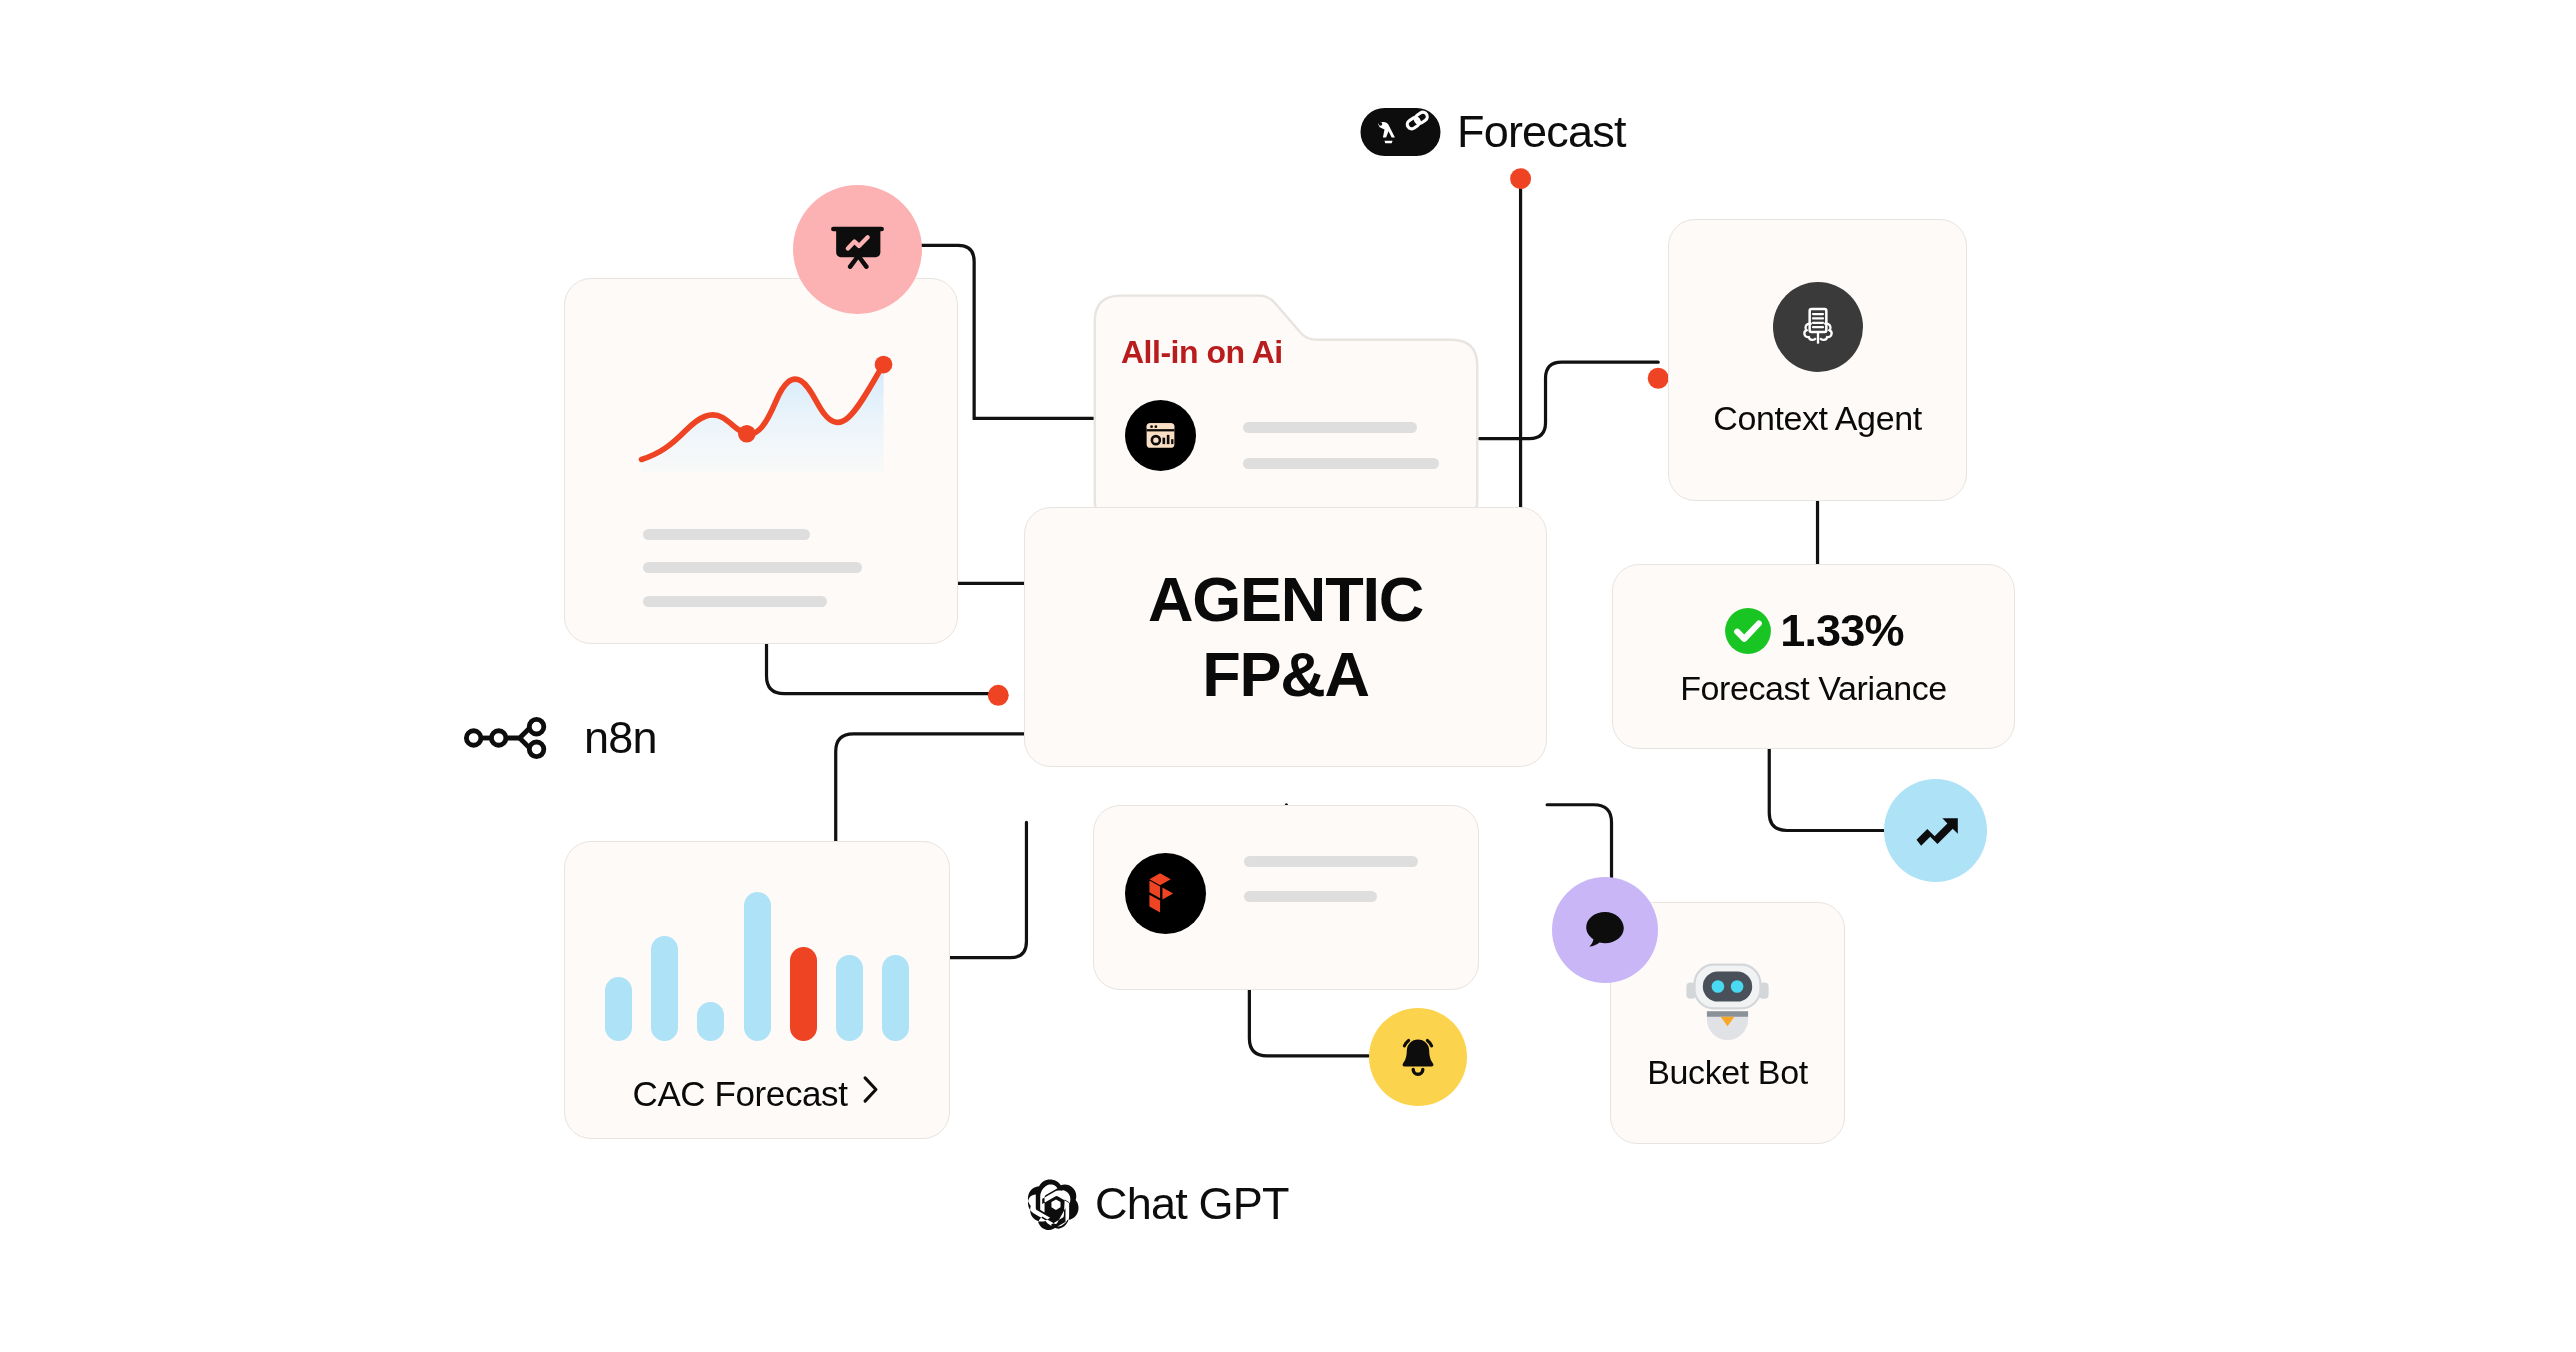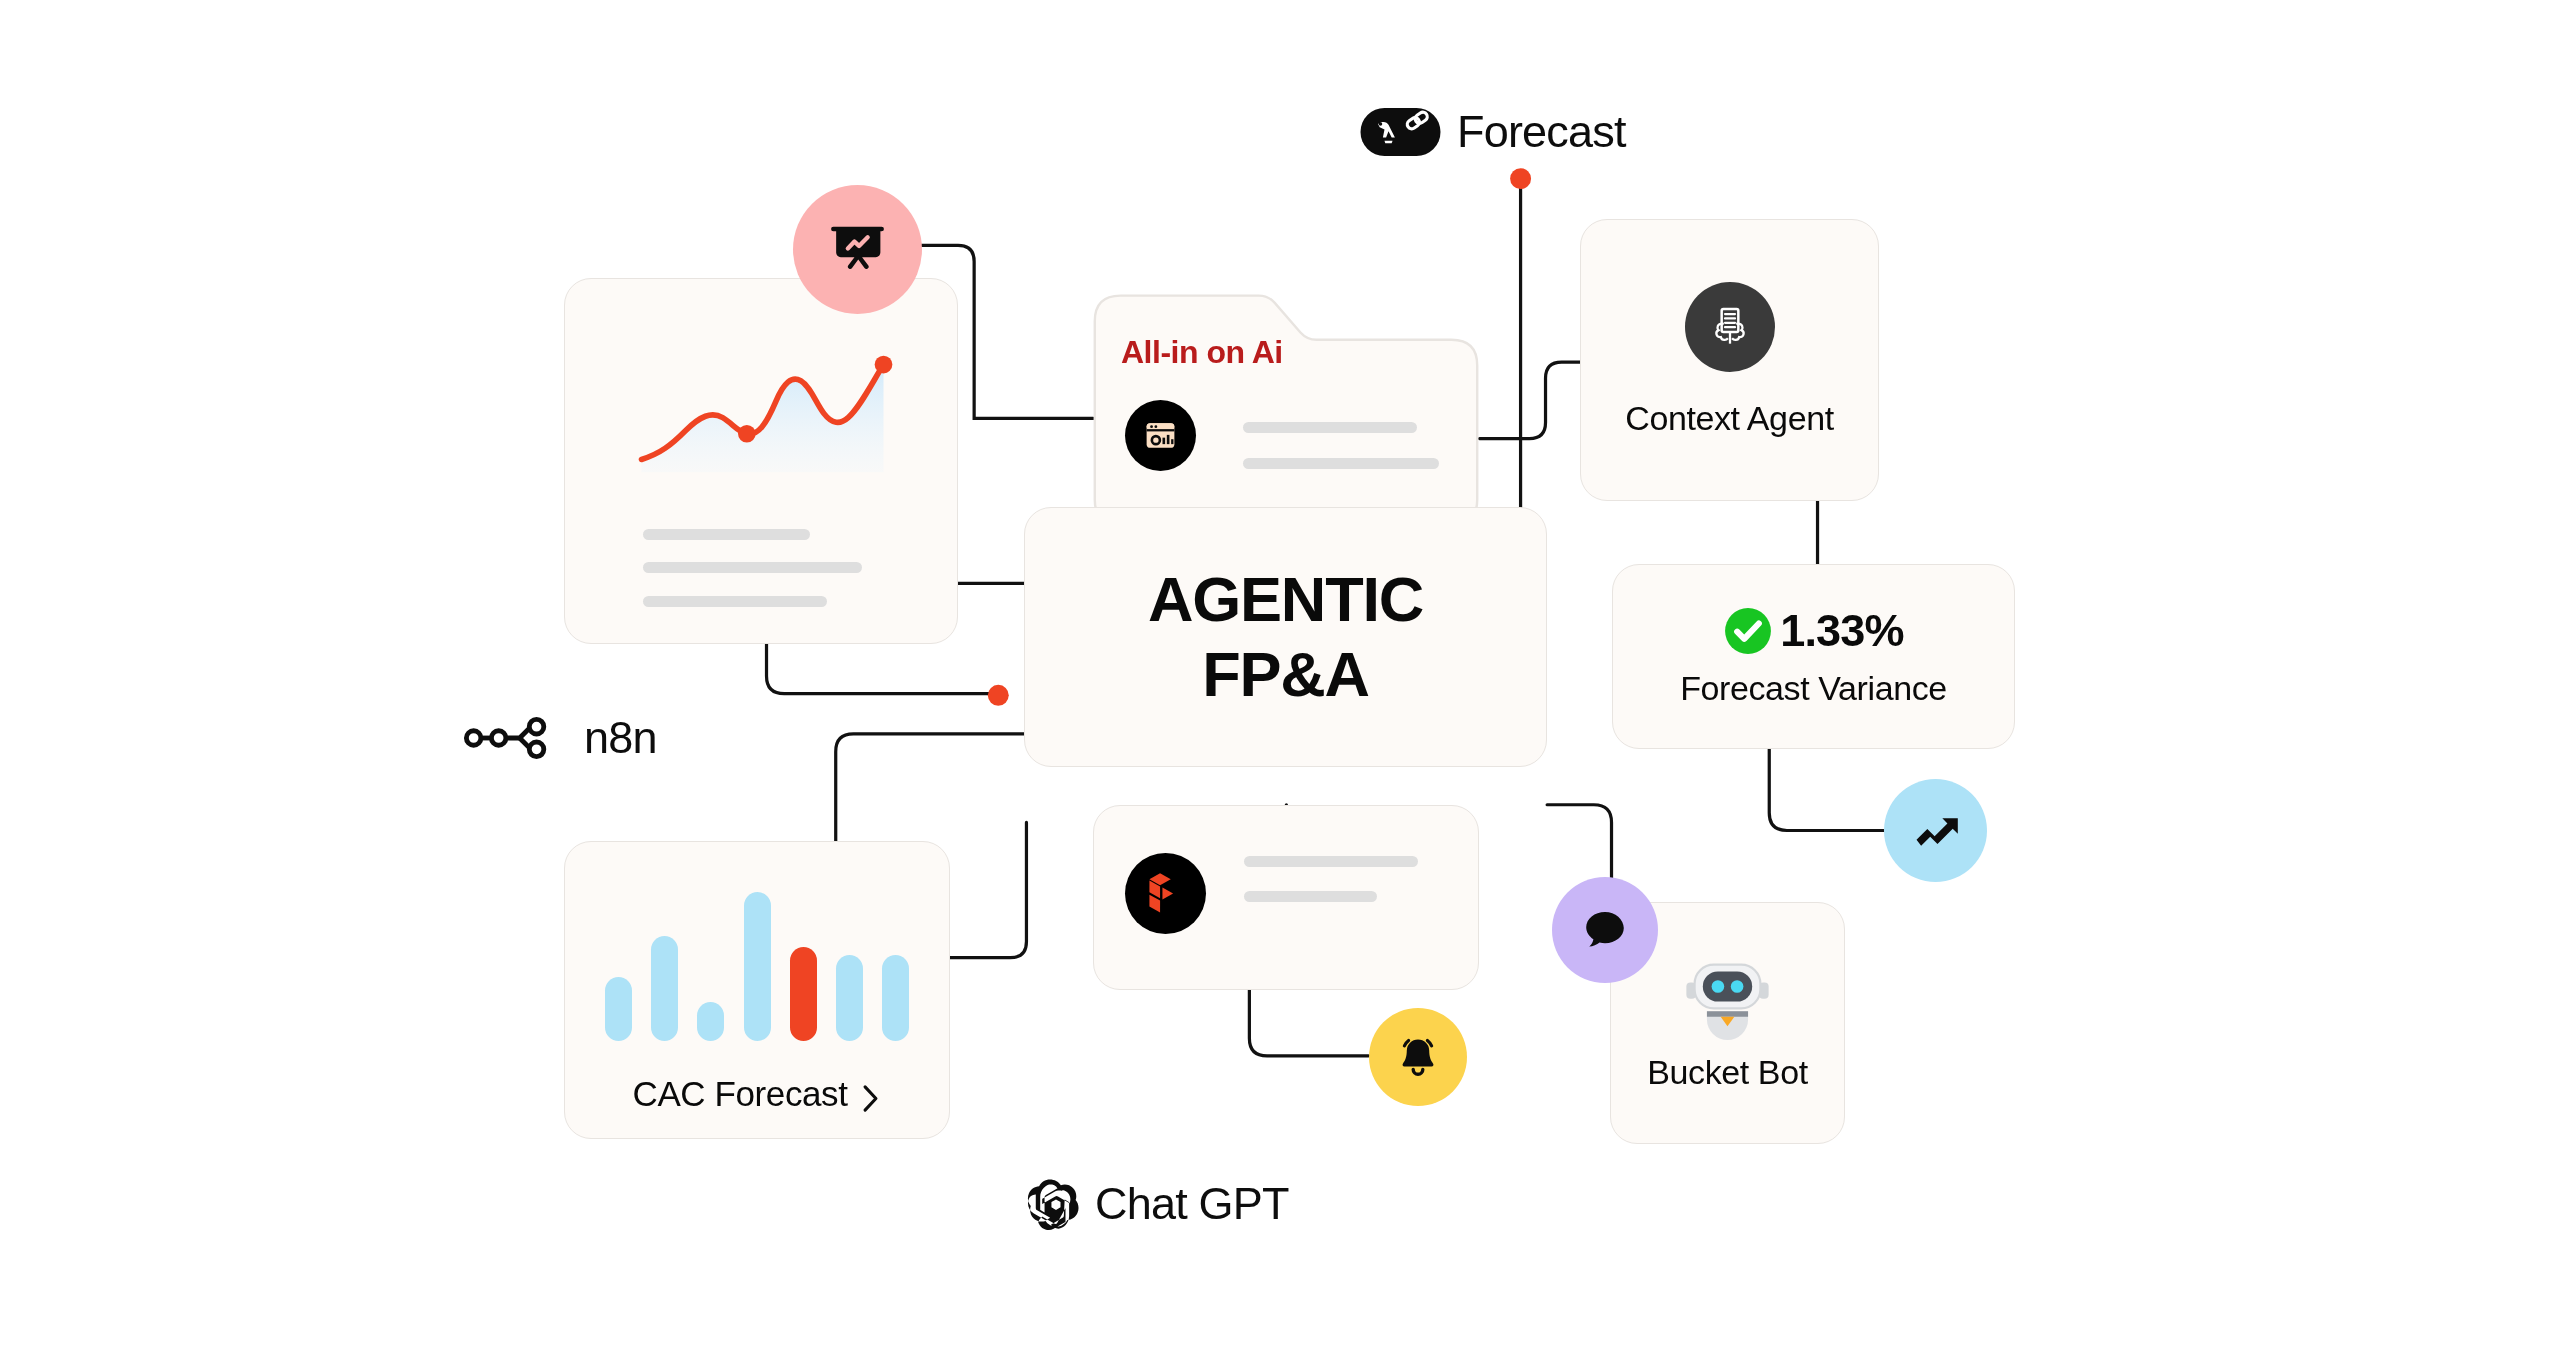--- a/index.html
+++ b/index.html
@@ -41,41 +41,41 @@
   #foldercard .fbody { position:absolute; inset:0; }
   .folder-title { position:absolute; left:28px; top:40px; font-size:32px;
                   font-weight:800; color:#b91c1c; letter-spacing:-0.5px; white-space:nowrap; }
   .rowicon { position:absolute; border-radius:50%; background:#000;
              display:flex; align-items:center; justify-content:center; }
 
   
   #doccard { left:1093px; top:805px; width:386px; height:185px; z-index:5; }
 
   
-  #contextcard { left:1580px; top:219px; width:299px; height:282px; z-index:6;
+  #contextcard { left:1668px; top:219px; width:299px; height:282px; z-index:6;
                  display:flex; flex-direction:column; align-items:center;
                  justify-content:center; gap:27px; }
   .cardlabel { font-size:34px; font-weight:400; color:#0a0a0a; letter-spacing:-0.4px;
                white-space:nowrap; }
 
   
   #variancecard { left:1612px; top:564px; width:403px; height:185px; z-index:6;
                   display:flex; flex-direction:column; align-items:center;
                   justify-content:center; gap:11.3px; }
   .varrow { display:flex; align-items:center; gap:7px; }
   .varval { font-size:45px; font-weight:700; color:#0a0a0a; letter-spacing:-0.8px; }
 
   
   #caccard { left:564px; top:841px; width:386px; height:298px; z-index:6; }
   #bars { position:absolute; left:0; right:0; top:50px; height:149px;
           display:flex; align-items:flex-end; justify-content:center; gap:19.3px; }
   .bar { width:27px; border-radius:13.7px; background:#ade2f7; }
   .bar.hl { background:#ef4423; }
   #caclabel { position:absolute; left:0; right:0; top:232px;
-              display:flex; align-items:flex-end; justify-content:center; gap:13px; }
+              display:flex; align-items:flex-start; justify-content:center; gap:13px; }
   .caclabel-txt { font-size:35px; font-weight:400; color:#0a0a0a; letter-spacing:-0.4px; }
 
   
   #botcard { left:1610px; top:902px; width:235px; height:242px; z-index:6;
              display:flex; flex-direction:column; align-items:center;
              justify-content:center; gap:13px; }
 </style>
 </head>
 <body>
 

